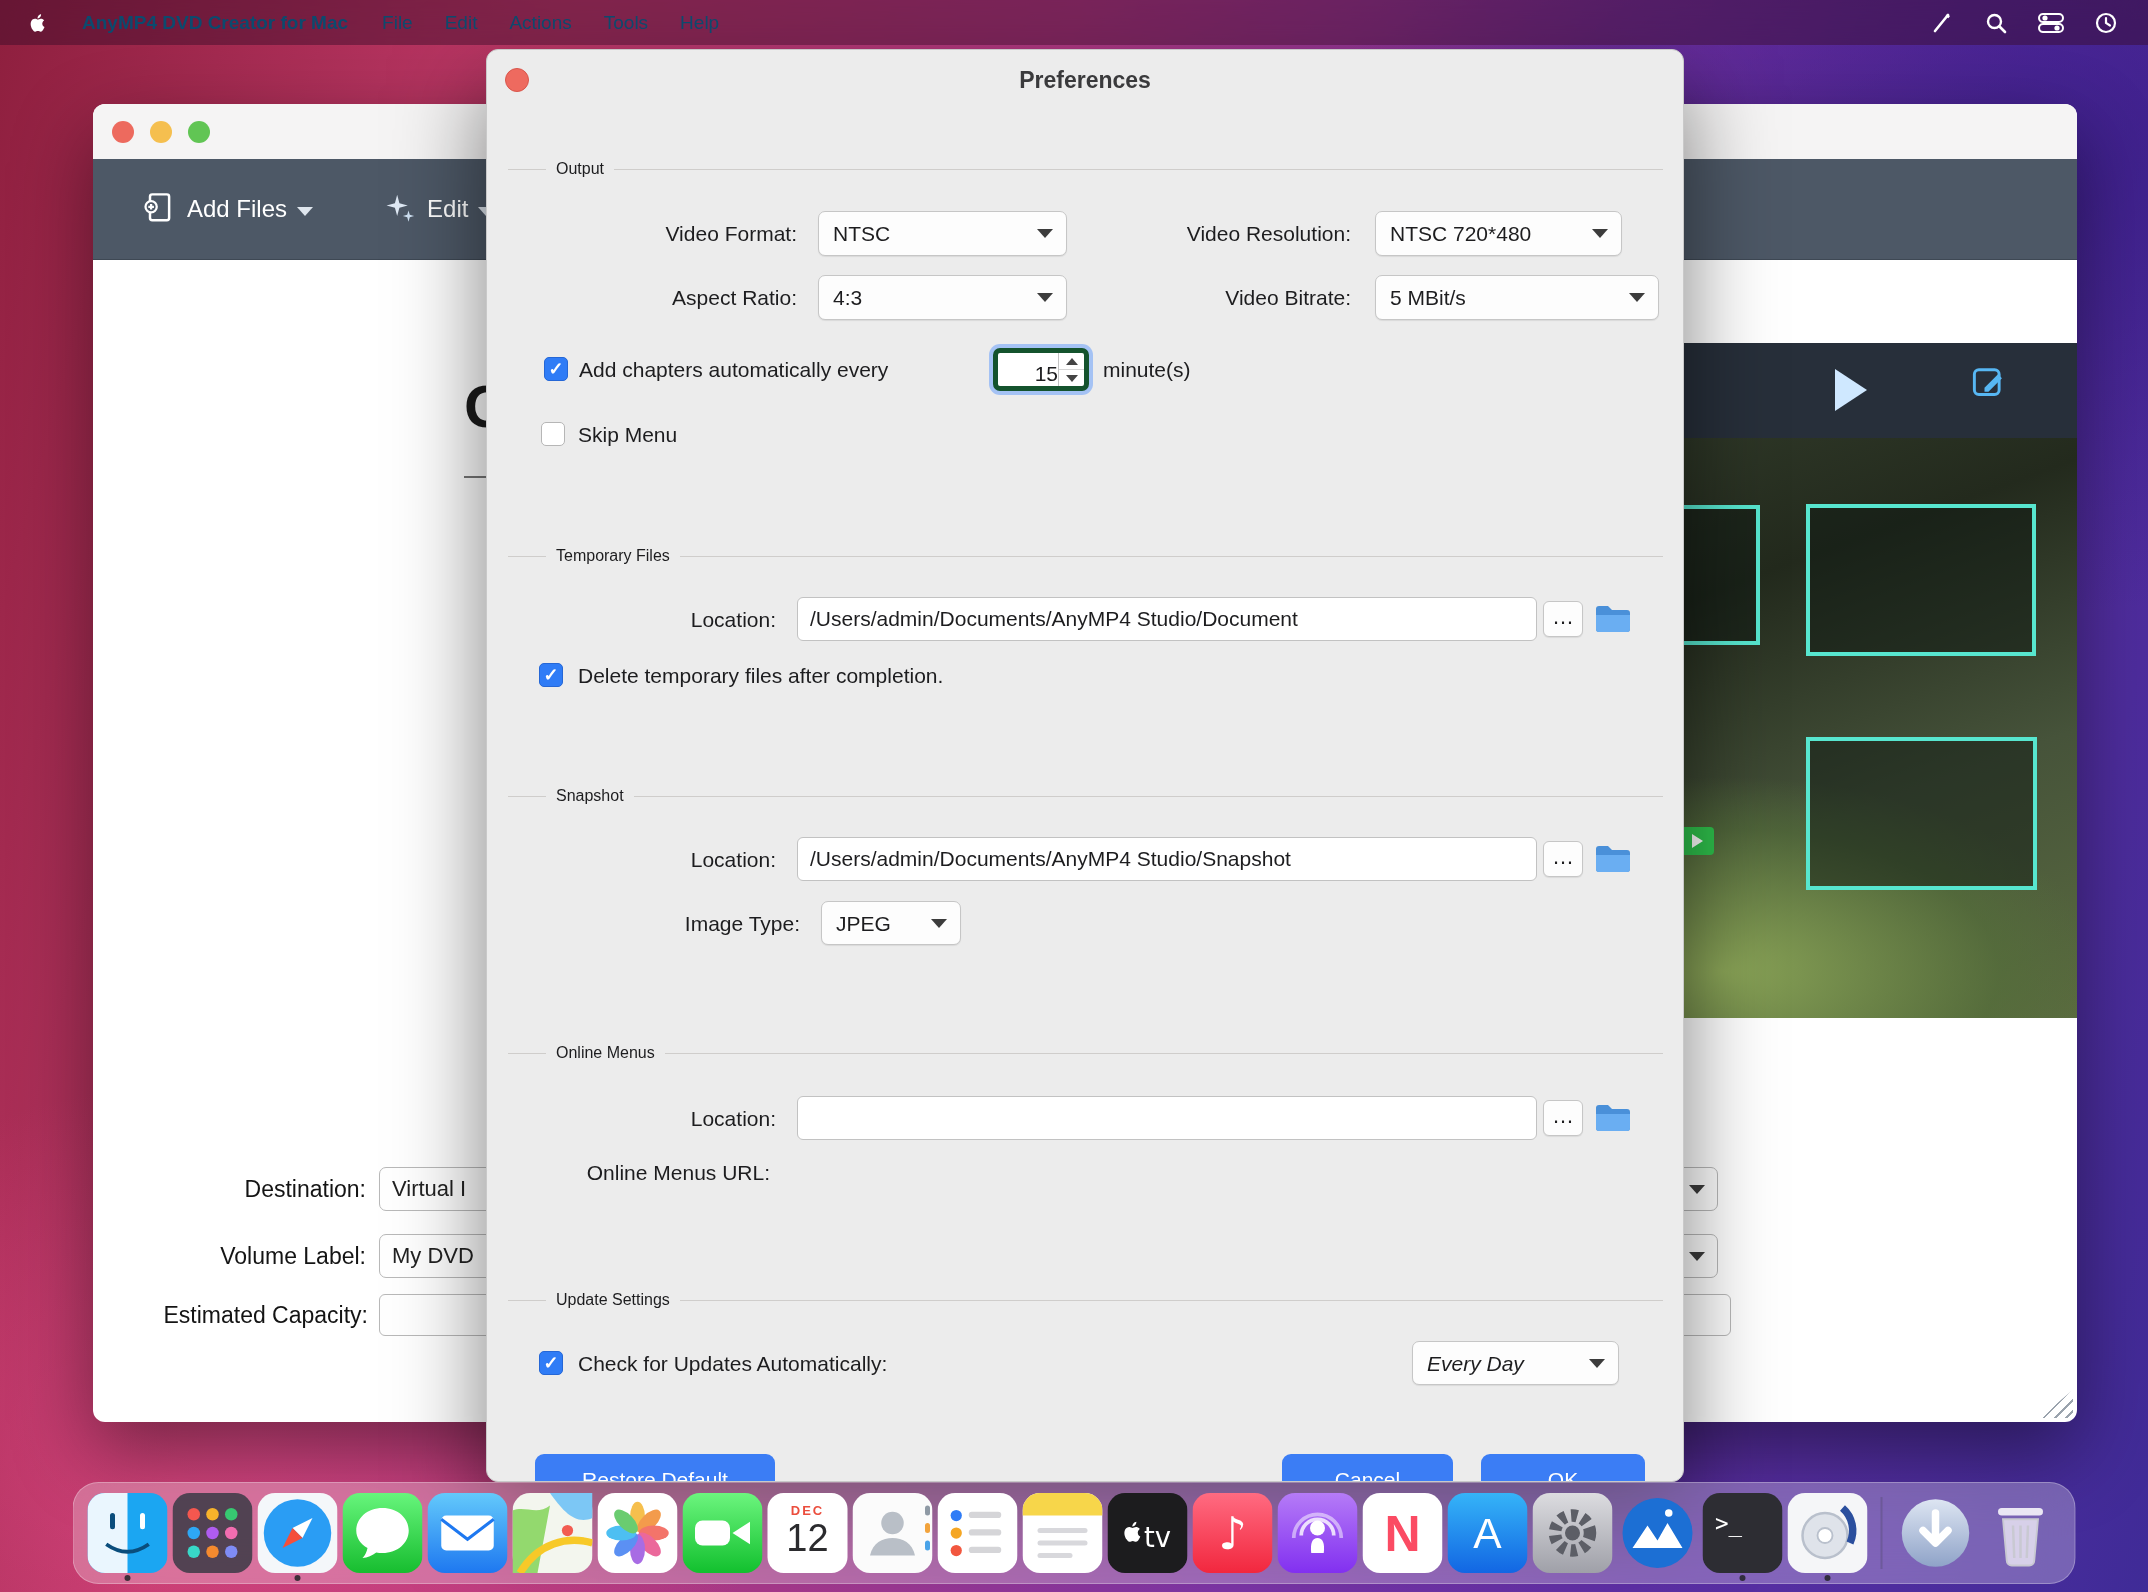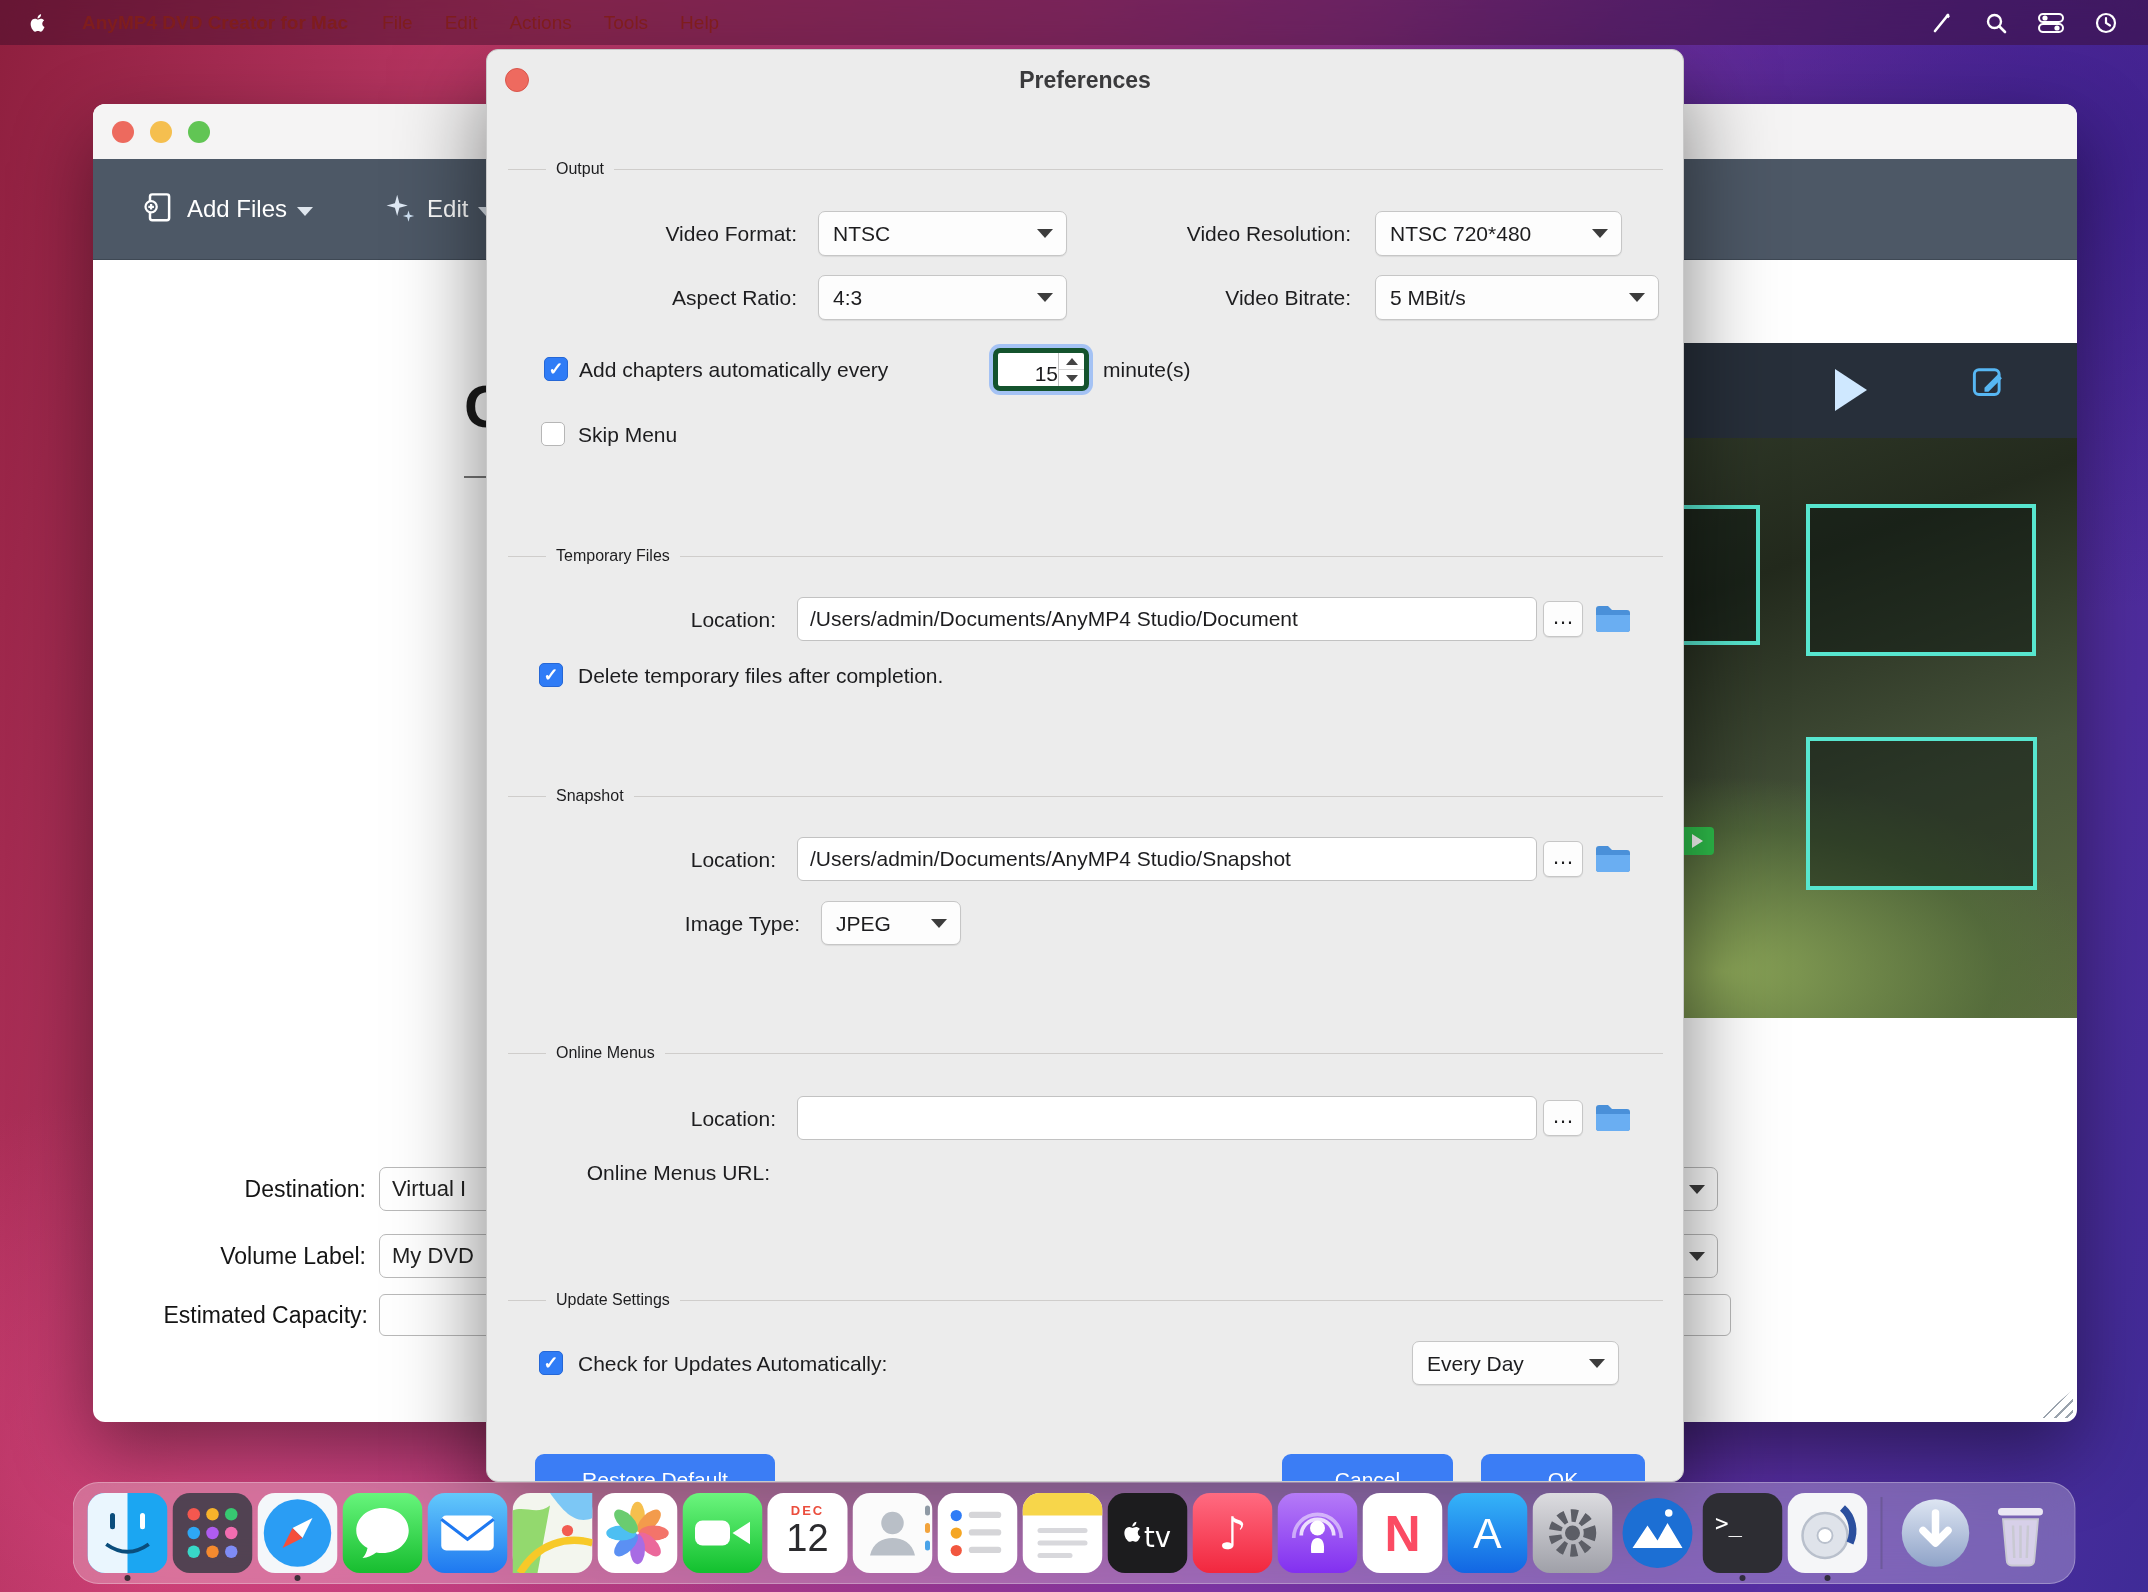--- a/index.html
+++ b/index.html
@@ -7,21 +7,21 @@
   .desktop { position:absolute; inset:0;
     background:
       radial-gradient(900px 600px at 12% 90%, rgba(236,80,150,.45), transparent 60%),
       radial-gradient(1100px 700px at 95% 10%, rgba(40,20,120,.55), transparent 65%),
       linear-gradient(105deg,#8e1f3e 0%,#c13a6a 22%,#b23a85 42%,#7d35a6 64%,#5d2fa5 80%,#3f2b97 100%);
   }
 
   
   .menubar { position:absolute; top:0; left:0; right:0; height:45px; z-index:30;
     background:rgba(55,10,40,.45); backdrop-filter:blur(18px);
-    display:flex; align-items:center; color:#7f1d1d; font-size:19px; }
+    display:flex; align-items:center; color:#0c4a6e; font-size:19px; }
   .mb-left { display:flex; align-items:center; height:100%; }
   .mb-apple { padding:0 16px 0 26px; display:flex; align-items:center; }
   .mb-app { font-weight:bold; padding:0 18px; }
   .mb-item { padding:0 16px; }
   .mb-right { margin-left:auto; display:flex; align-items:center; gap:30px; padding-right:30px; }
   .mb-right svg { display:block; }
 
   
   .win { position:absolute; left:93px; top:104px; width:1984px; height:1318px; z-index:10;
     background:#fff; border-radius:12px; box-shadow:0 30px 80px rgba(0,0,0,.45); overflow:hidden; }
@@ -344,21 +344,21 @@
   </div>
 
   <div class="sec" style="top:1235px;">
     <span class="l1"></span>
       <span class="st">Update Settings</span>
       <span class="l2"></span>
   </div>
   <div class="row" style="top:1291px;">
     <span class="cb checked" style="left:52px; top:10px;"></span>
     <span class="cb-lbl" style="left:91px;">Check for Updates Automatically:</span>
-    <div class="dd" style="left:925px; width:207px; height:44px;">
+    <div class="dd" style="left:925px; width:207px; height:44px;font-style:italic;">
       <span>Every Day</span>
       <span class="cc"></span>
     </div>
   </div>
 
   <div class="dlg-btn" style="left:48px; top:1404px; width:240px;">Restore Default</div>
   <div class="dlg-btn" style="left:795px; top:1404px; width:171px;">Cancel</div>
   <div class="dlg-btn" style="left:994px; top:1404px; width:164px;">OK</div>
 </div>
 

